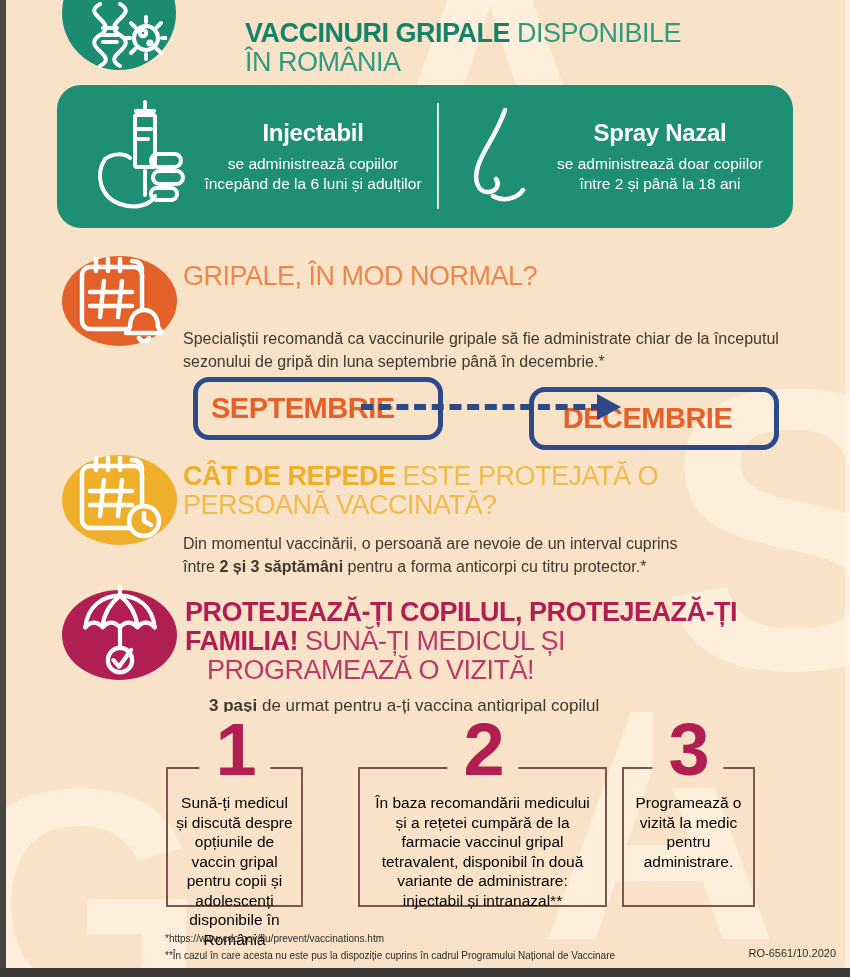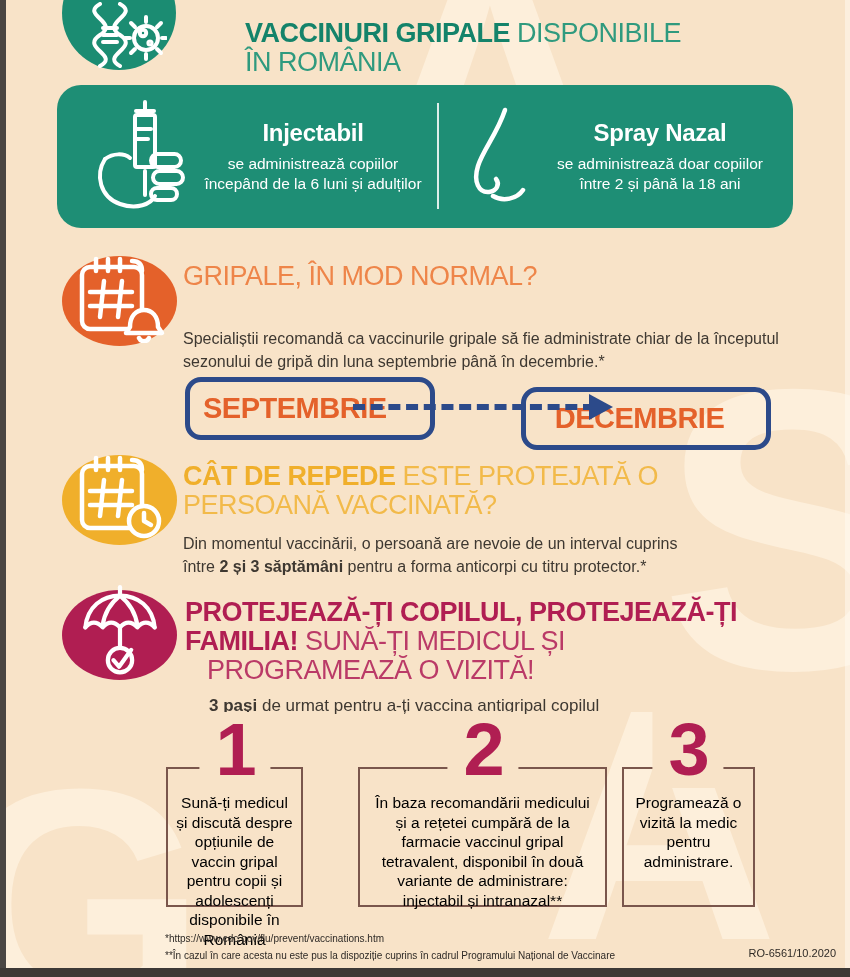--- a/index.html
+++ b/index.html
@@ -36,21 +36,21 @@
   .sec-circle{position:absolute;width:115px;height:90px;border-radius:50%;display:flex;align-items:center;justify-content:center;}
   .c-orange{background:#e4612a;}
   .c-yellow{background:#f0af2b;}
   .c-magenta{background:#b01e52;}
 
   .sec-head{position:absolute;font-size:27px;font-weight:bold;letter-spacing:-.5px;line-height:29px;white-space:nowrap;}
   .sec-head .lt{font-weight:normal;}
   .sec-body{position:absolute;font-size:16px;line-height:23px;color:#3e3831;}
 
   
-  .timeline{position:absolute;left:185px;top:377px;width:586px;height:64px;}
+  .timeline{position:absolute;left:193px;top:377px;width:586px;height:64px;}
   .tl-box{position:absolute;top:0;width:250px;height:63px;border:5px solid #2c4a8a;border-radius:16px;box-sizing:border-box;
           display:flex;align-items:center;font-weight:bold;font-size:29px;letter-spacing:-.5px;color:#e4612a;}
   .tl-box.start{left:0;padding-left:13px;}
   .tl-box.end{left:336px;justify-content:center;padding-right:13px;margin-top:10px;}
   .tl-dash{position:absolute;left:168px;top:27px;width:242px;border-top:6px dashed #2c4a8a;}
   .tl-arrow{position:absolute;left:404px;top:17px;width:0;height:0;border-left:24px solid #2c4a8a;border-top:13px solid transparent;border-bottom:13px solid transparent;}
 
   
   .step-box{position:absolute;top:767px;height:140px;border:2px solid #7a564c;box-sizing:border-box;}
   .step-text{position:absolute;width:100%;top:24px;padding:0 8px;box-sizing:border-box;text-align:center;

